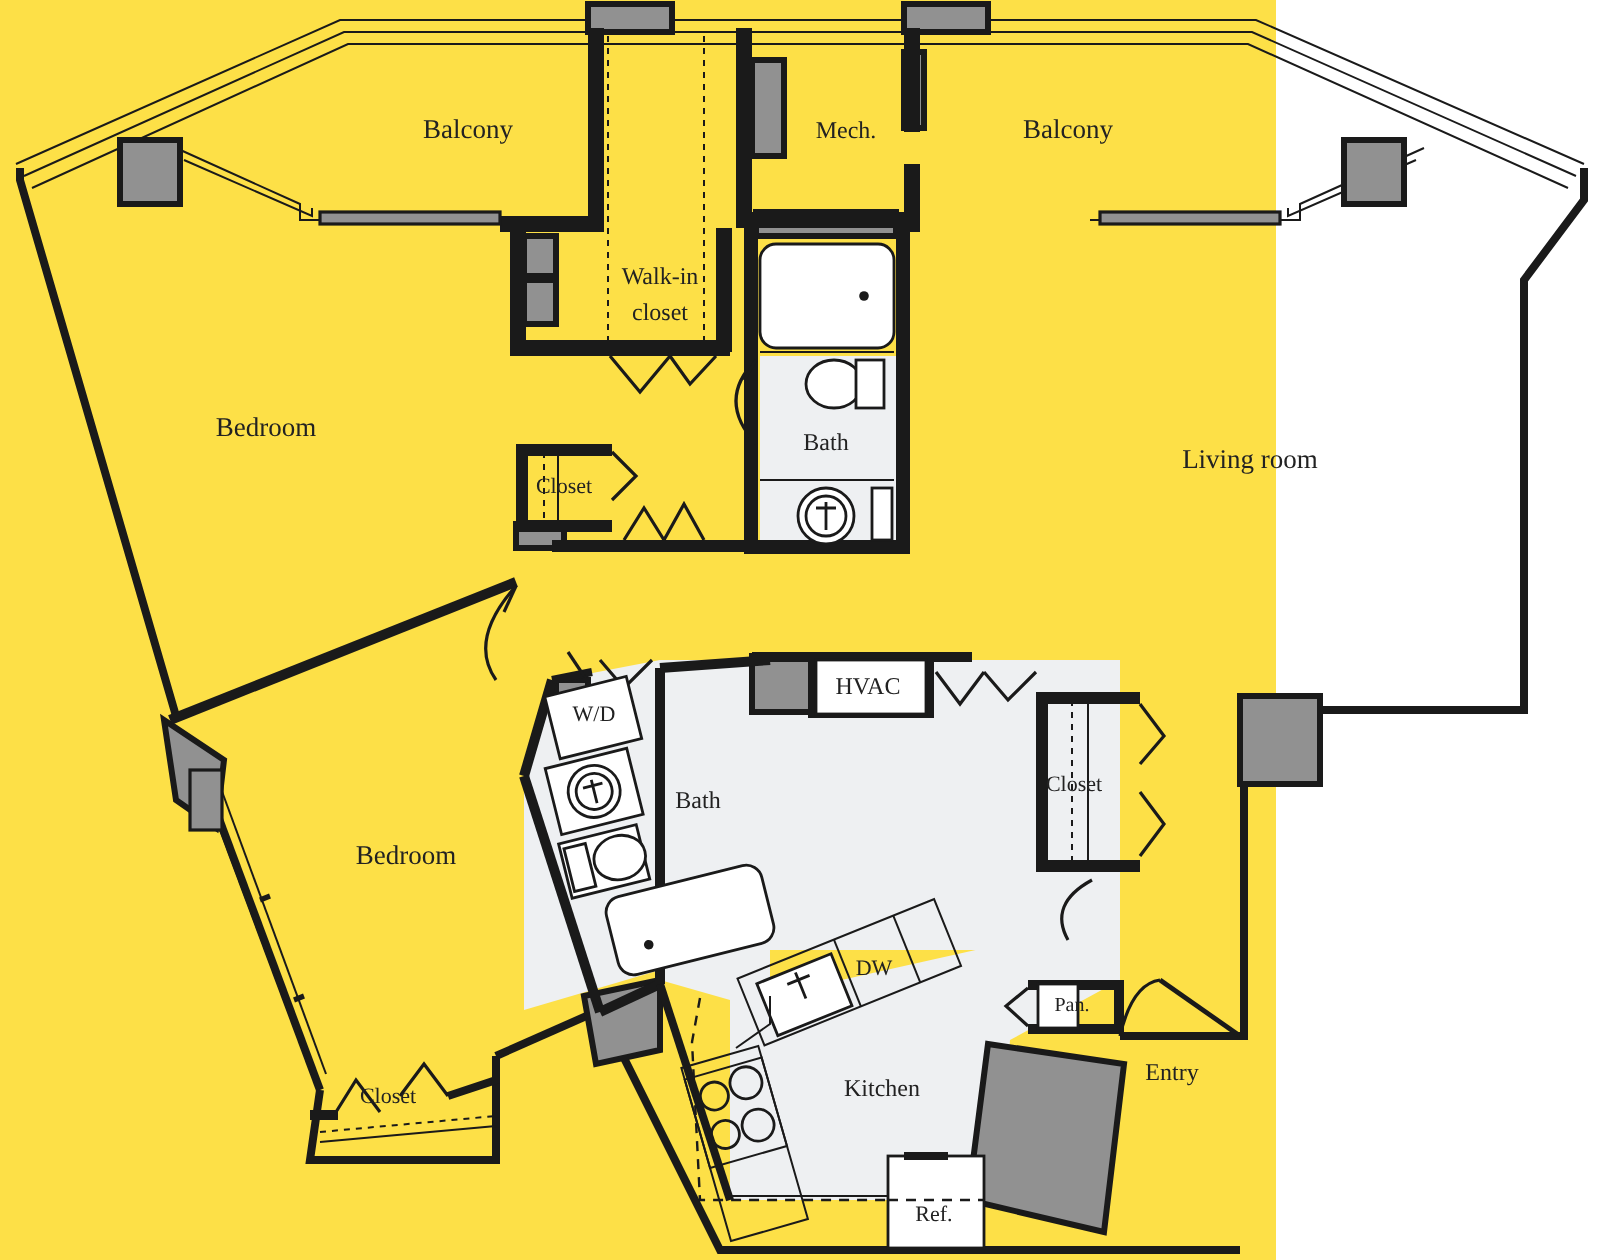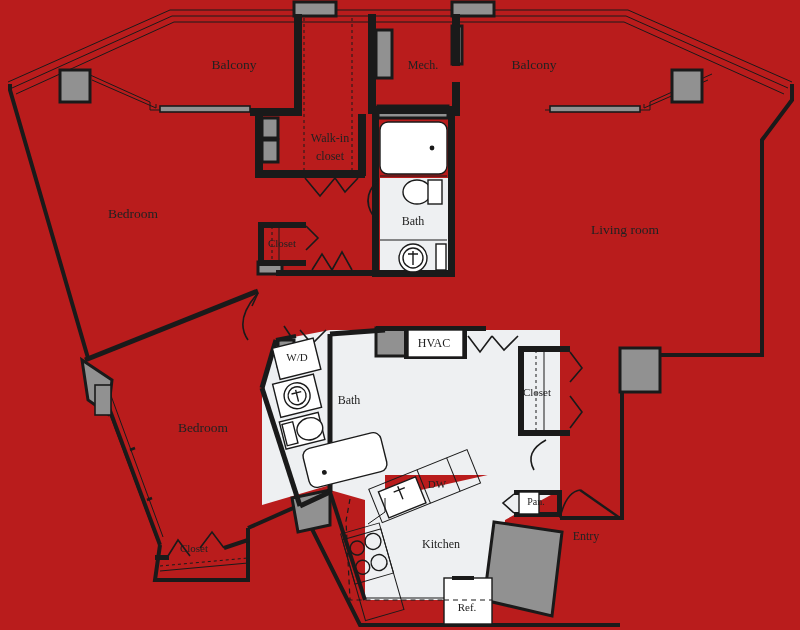--- a/index.html
+++ b/index.html
@@ -8,23 +8,23 @@
     background: #ffffff;
   }
   body {
     width: 800px;
     height: 630px;
     font-family: "Liberation Serif", "DejaVu Serif", serif;
     overflow: hidden;
   }
   #floorplan-root {
     position: relative;
-    width: 800px;
+    width: 638px;
     height: 630px;
-    background: #b91c1c;
+    background: #fde047;
   }
   svg#plan {
     display: block;
     width: 800px;
     height: 630px;
   }
   .rm-label {
     font-family: "Liberation Serif", "DejaVu Serif", serif;
     fill: #222222;
     text-anchor: middle;

